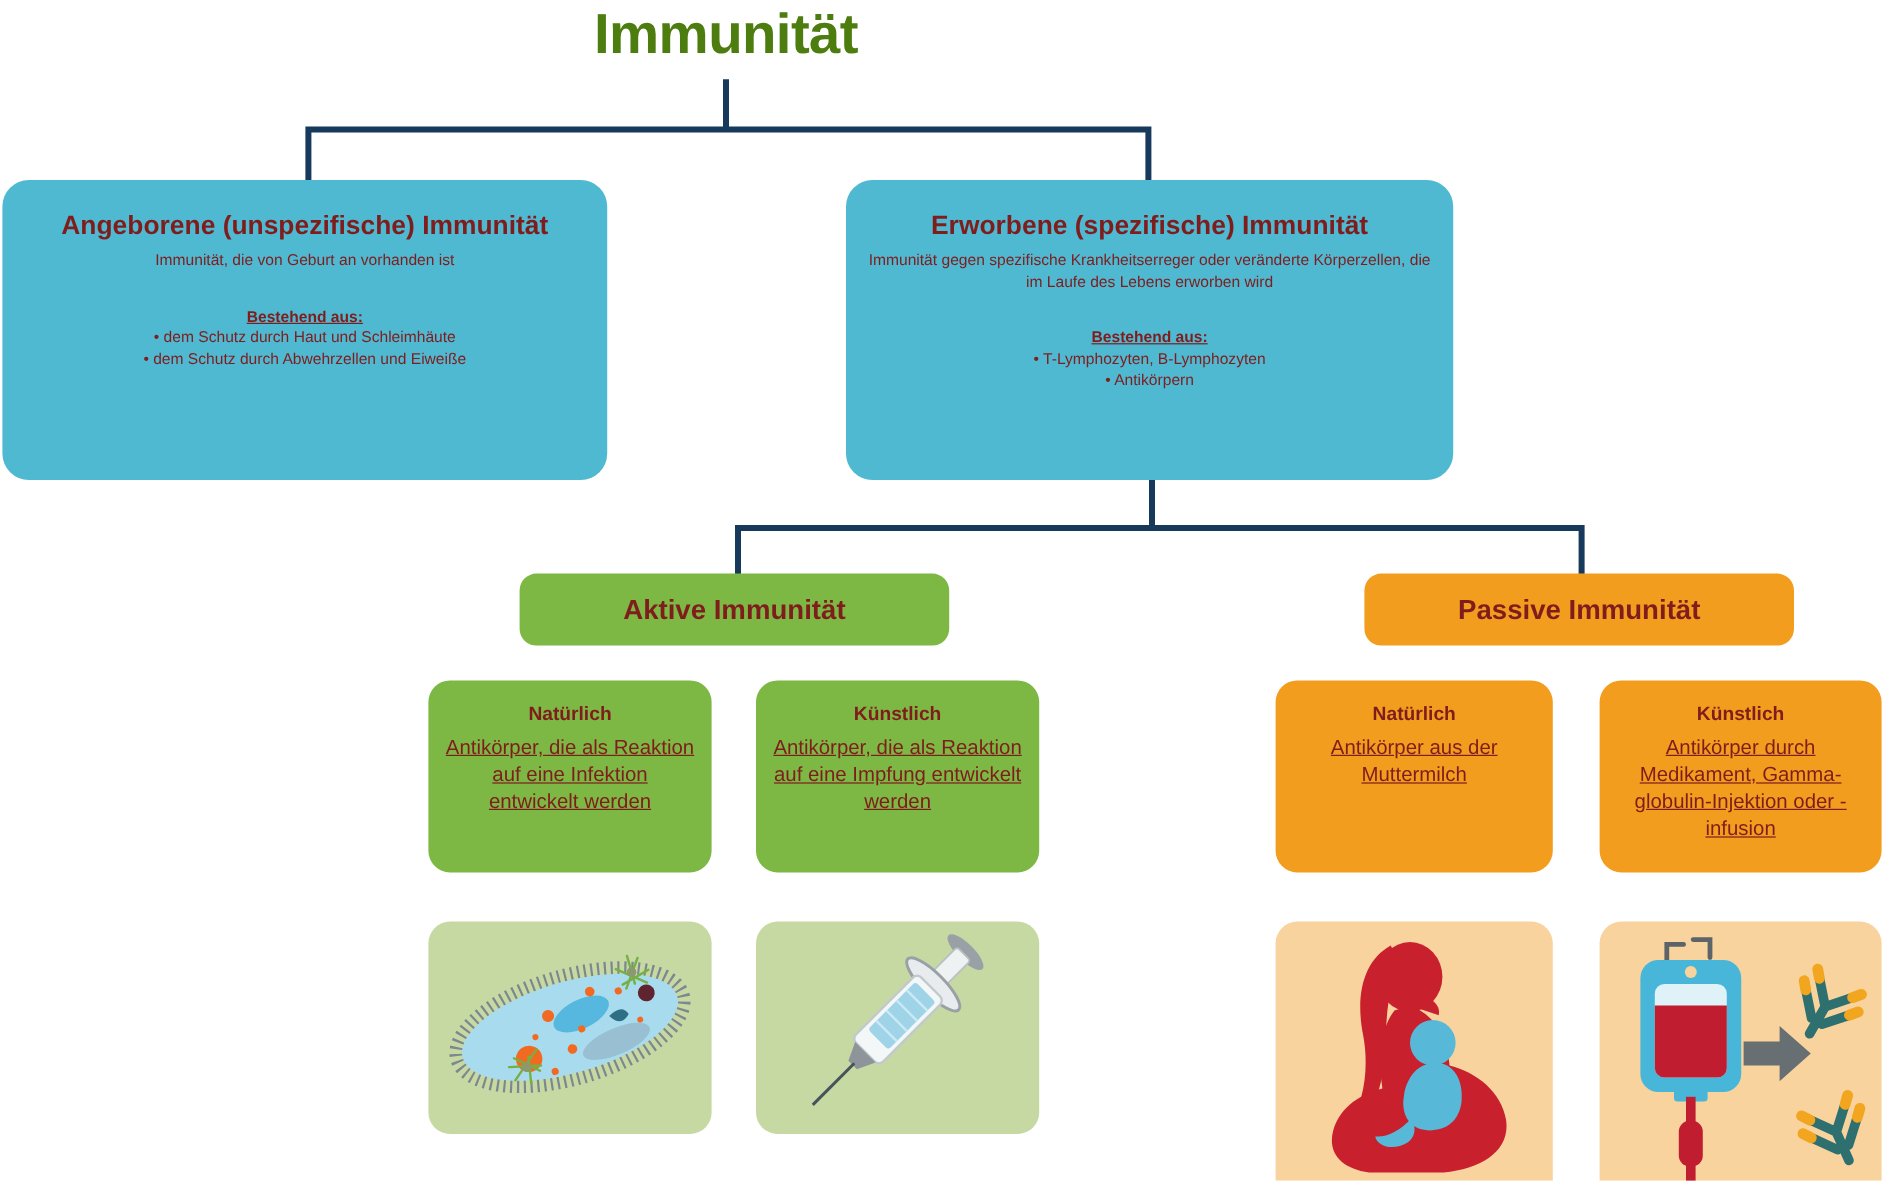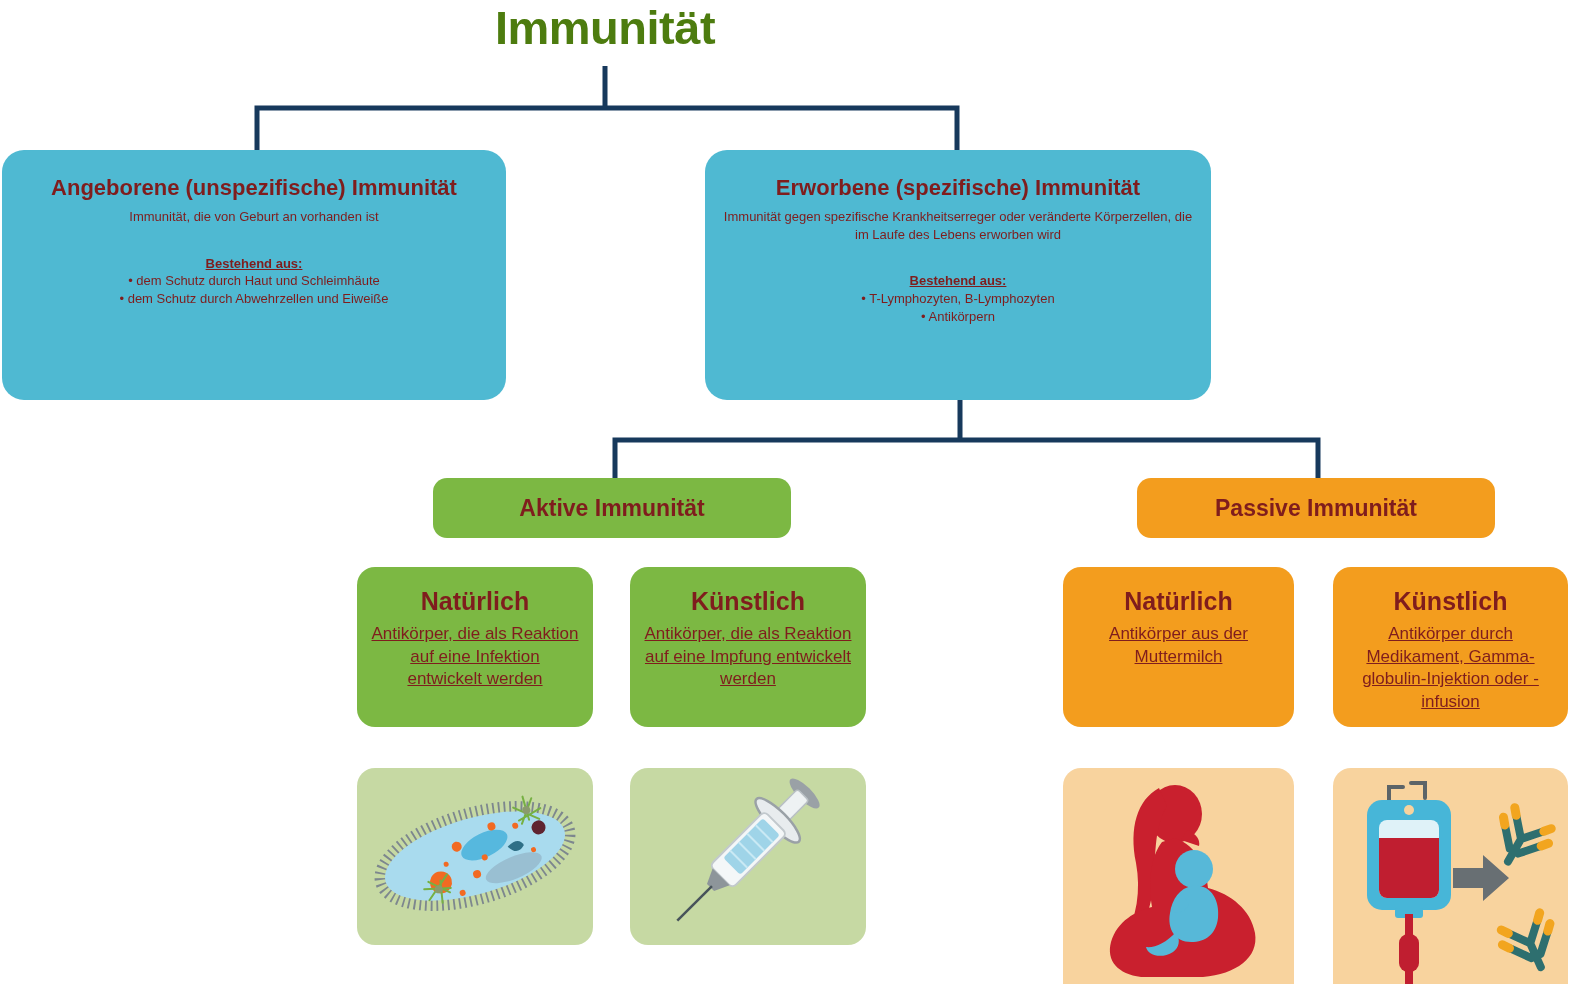--- a/index.html
+++ b/index.html
@@ -19,21 +19,21 @@
   .orange { background:#f39d1e; }
   .bigbox { padding:24px 18px 18px 18px; }
   .bigbox-title { font-size:22px; font-weight:bold; line-height:1.3; margin-bottom:5px; }
   .bigbox-line  { font-size:13px; line-height:1.38; }
   .list-header  { font-size:13px; font-weight:bold; margin-top:29px; line-height:1.38;text-decoration:underline; }
   .header-node {
     border-radius:14px; display:flex; align-items:center; justify-content:center;
     font-size:23px; font-weight:bold;
   }
   .card { border-radius:18px; padding:20px 14px 12px 14px; }
-  .card-title { font-size:25px; font-weight:bold; margin-bottom:7px; }
+  .card-title { font-size:16px; font-weight:bold; margin-bottom:7px; }
   .card-body  { font-size:17px; line-height:1.33;text-decoration:underline; }
   .illus { position:absolute; border-radius:18px; overflow:hidden; }
   .illus.lgreen  { background:#c6d9a3; }
   .illus.lorange { background:#f8d39e; }
   .illus svg { display:block; }
 </style>
 </head>
 <body>
 
 <div class="canvas">

